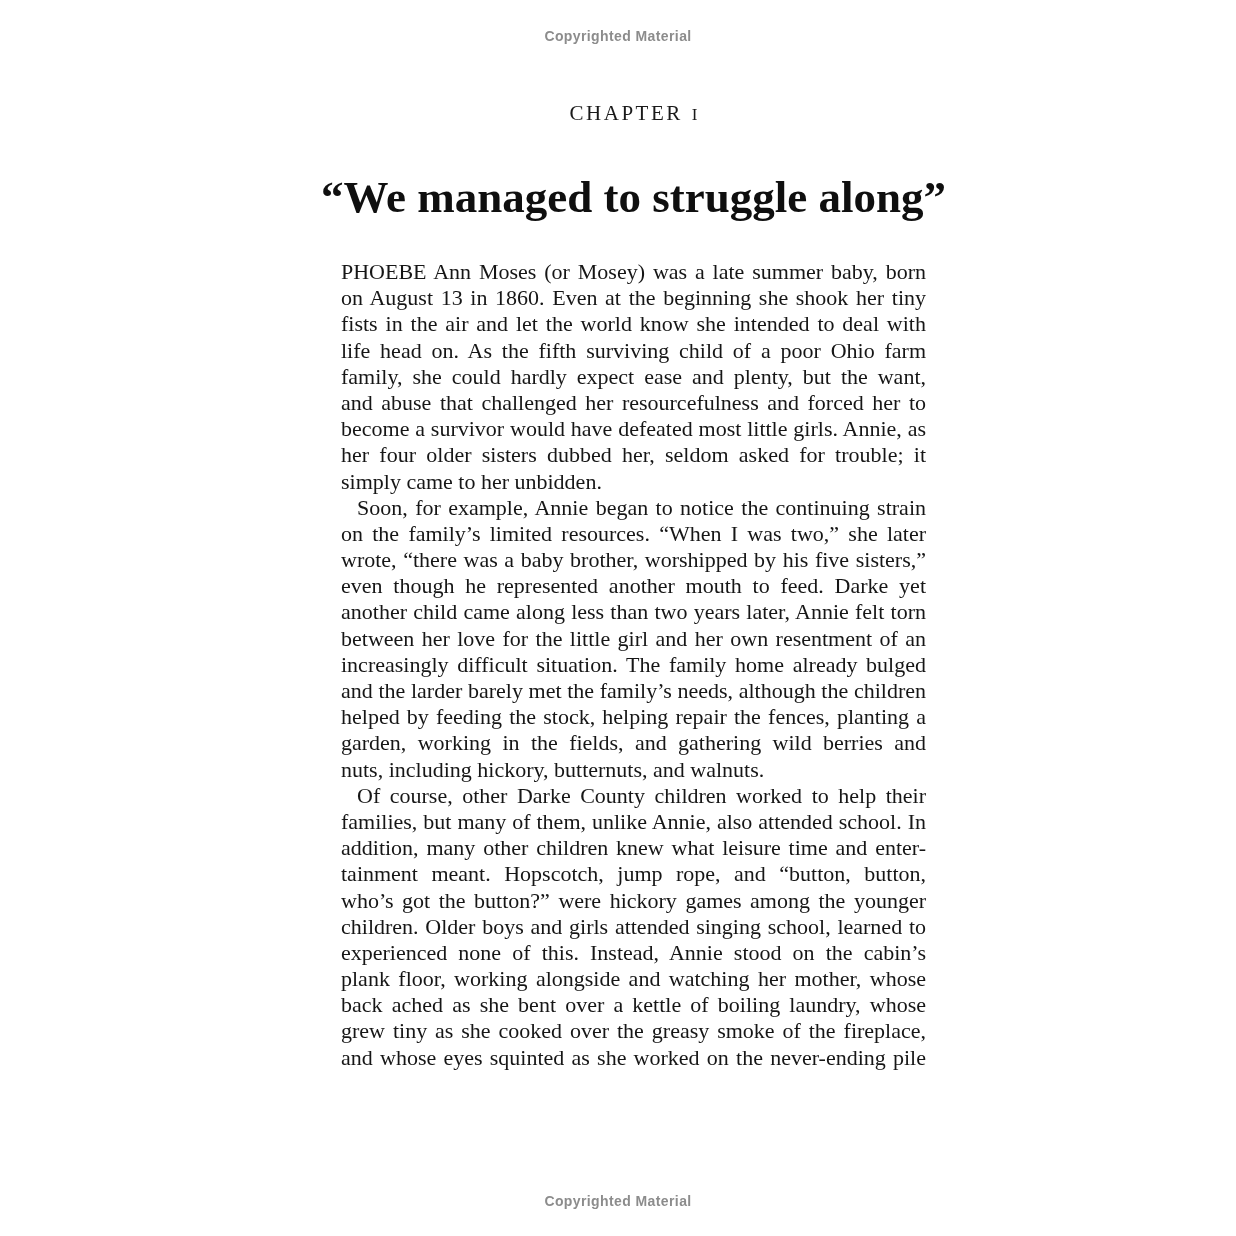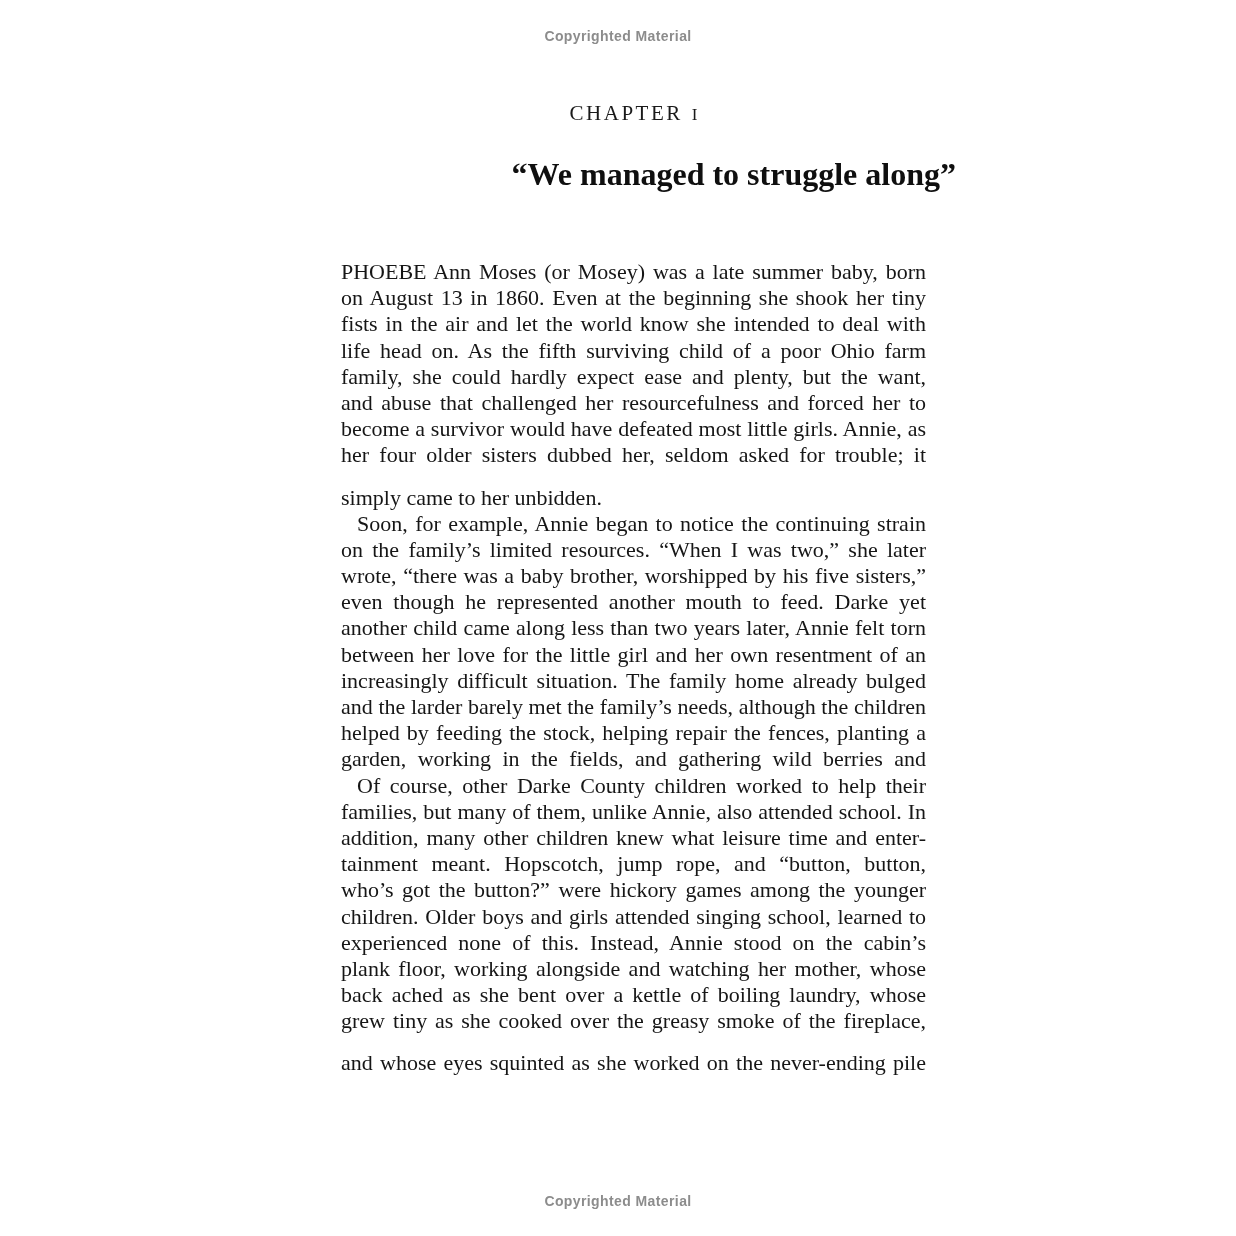--- a/index.html
+++ b/index.html
@@ -47,26 +47,26 @@
     letter-spacing: 2.5px;
     color: #1a1a1a;
   }
   .chapter-heading .chapter-number {
     font-size: 17px;
     margin-left: 9px;
     letter-spacing: 0;
   }
   .chapter-title {
     position: absolute;
-    top: 156px;
+    top: 172px;
     left: -30px;
     width: 645px;
     margin: 0;
-    text-align: right;
-    font-size: 32px;
+    text-align: center;
+    font-size: 45px;
     font-weight: 700;
     line-height: 1.15;
     color: #0f0f0f;
   }
   .body-text {
     position: absolute;
     top: 259px;
     left: 0;
     width: 585px;
     font-size: 22px;
@@ -80,21 +80,21 @@
     overflow: hidden;
     white-space: nowrap;
     display: flex;
     justify-content: space-between;
   }
   
   .line {
     display: block;
     white-space: normal;
   }
-  .line.last { text-align-last: left; margin-top: 16px; }
+  .line.last { text-align-last: left; }
   .line.indent { text-indent: 16px; }
 </style>
 </head>
 <body>
 
 <div class="page">
 
   <div class="copyright top">Copyrighted Material</div>
 
   <div class="content">
@@ -121,20 +121,21 @@
           <div class="line indent">Soon, for example, Annie began to notice the continuing strain</div>
           <div class="line">on the family’s limited resources. “When I was two,” she later</div>
           <div class="line">wrote, “there was a baby brother, worshipped by his five sisters,”</div>
           <div class="line">even though he represented another mouth to feed. Darke yet</div>
           <div class="line">another child came along less than two years later, Annie felt torn</div>
           <div class="line">between her love for the little girl and her own resentment of an</div>
           <div class="line">increasingly difficult situation. The family home already bulged</div>
           <div class="line">and the larder barely met the family’s needs, although the children</div>
           <div class="line">helped by feeding the stock, helping repair the fences, planting a</div>
           <div class="line">garden, working in the fields, and gathering wild berries and</div>
+          <div class="line last">nuts, including hickory, butternuts, and walnuts.</div>
         </div>
         <div class="para">
           <div class="line indent">Of course, other Darke County children worked to help their</div>
           <div class="line">families, but many of them, unlike Annie, also attended school. In</div>
           <div class="line">addition, many other children knew what leisure time and enter-</div>
           <div class="line">tainment meant. Hopscotch, jump rope, and “button, button,</div>
           <div class="line">who’s got the button?” were hickory games among the younger</div>
           <div class="line">children. Older boys and girls attended singing school, learned to</div>
           <div class="line">experienced none of this. Instead, Annie stood on the cabin’s</div>
           <div class="line">plank floor, working alongside and watching her mother, whose</div>

